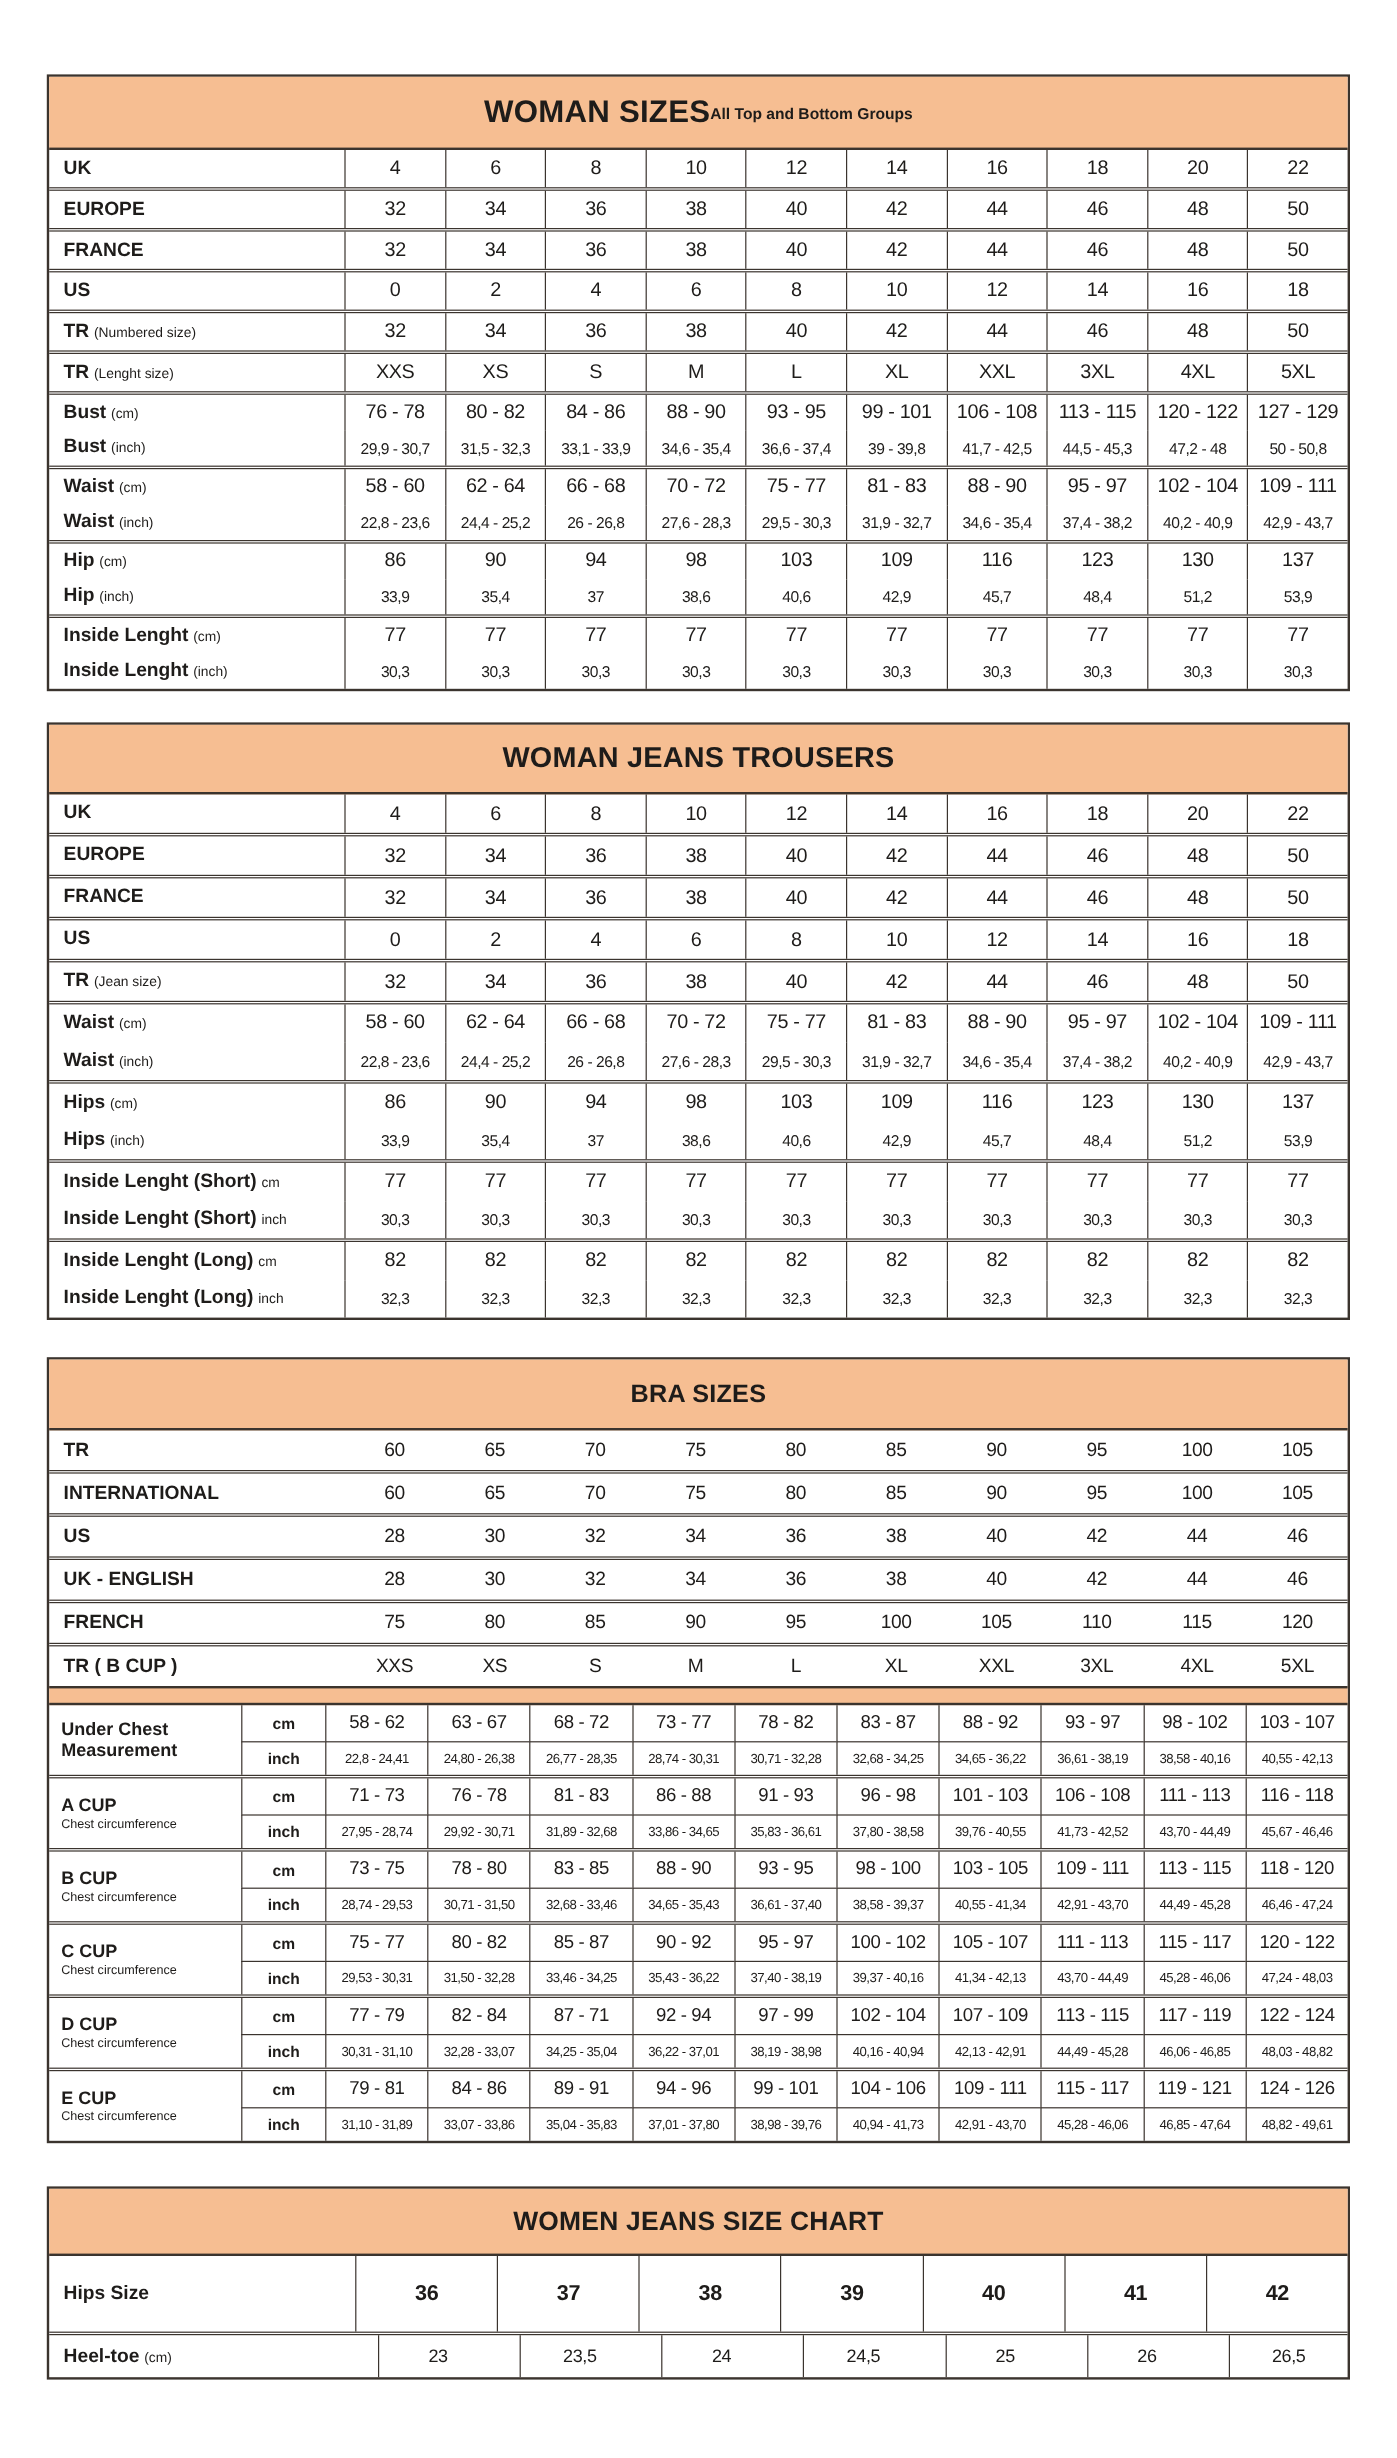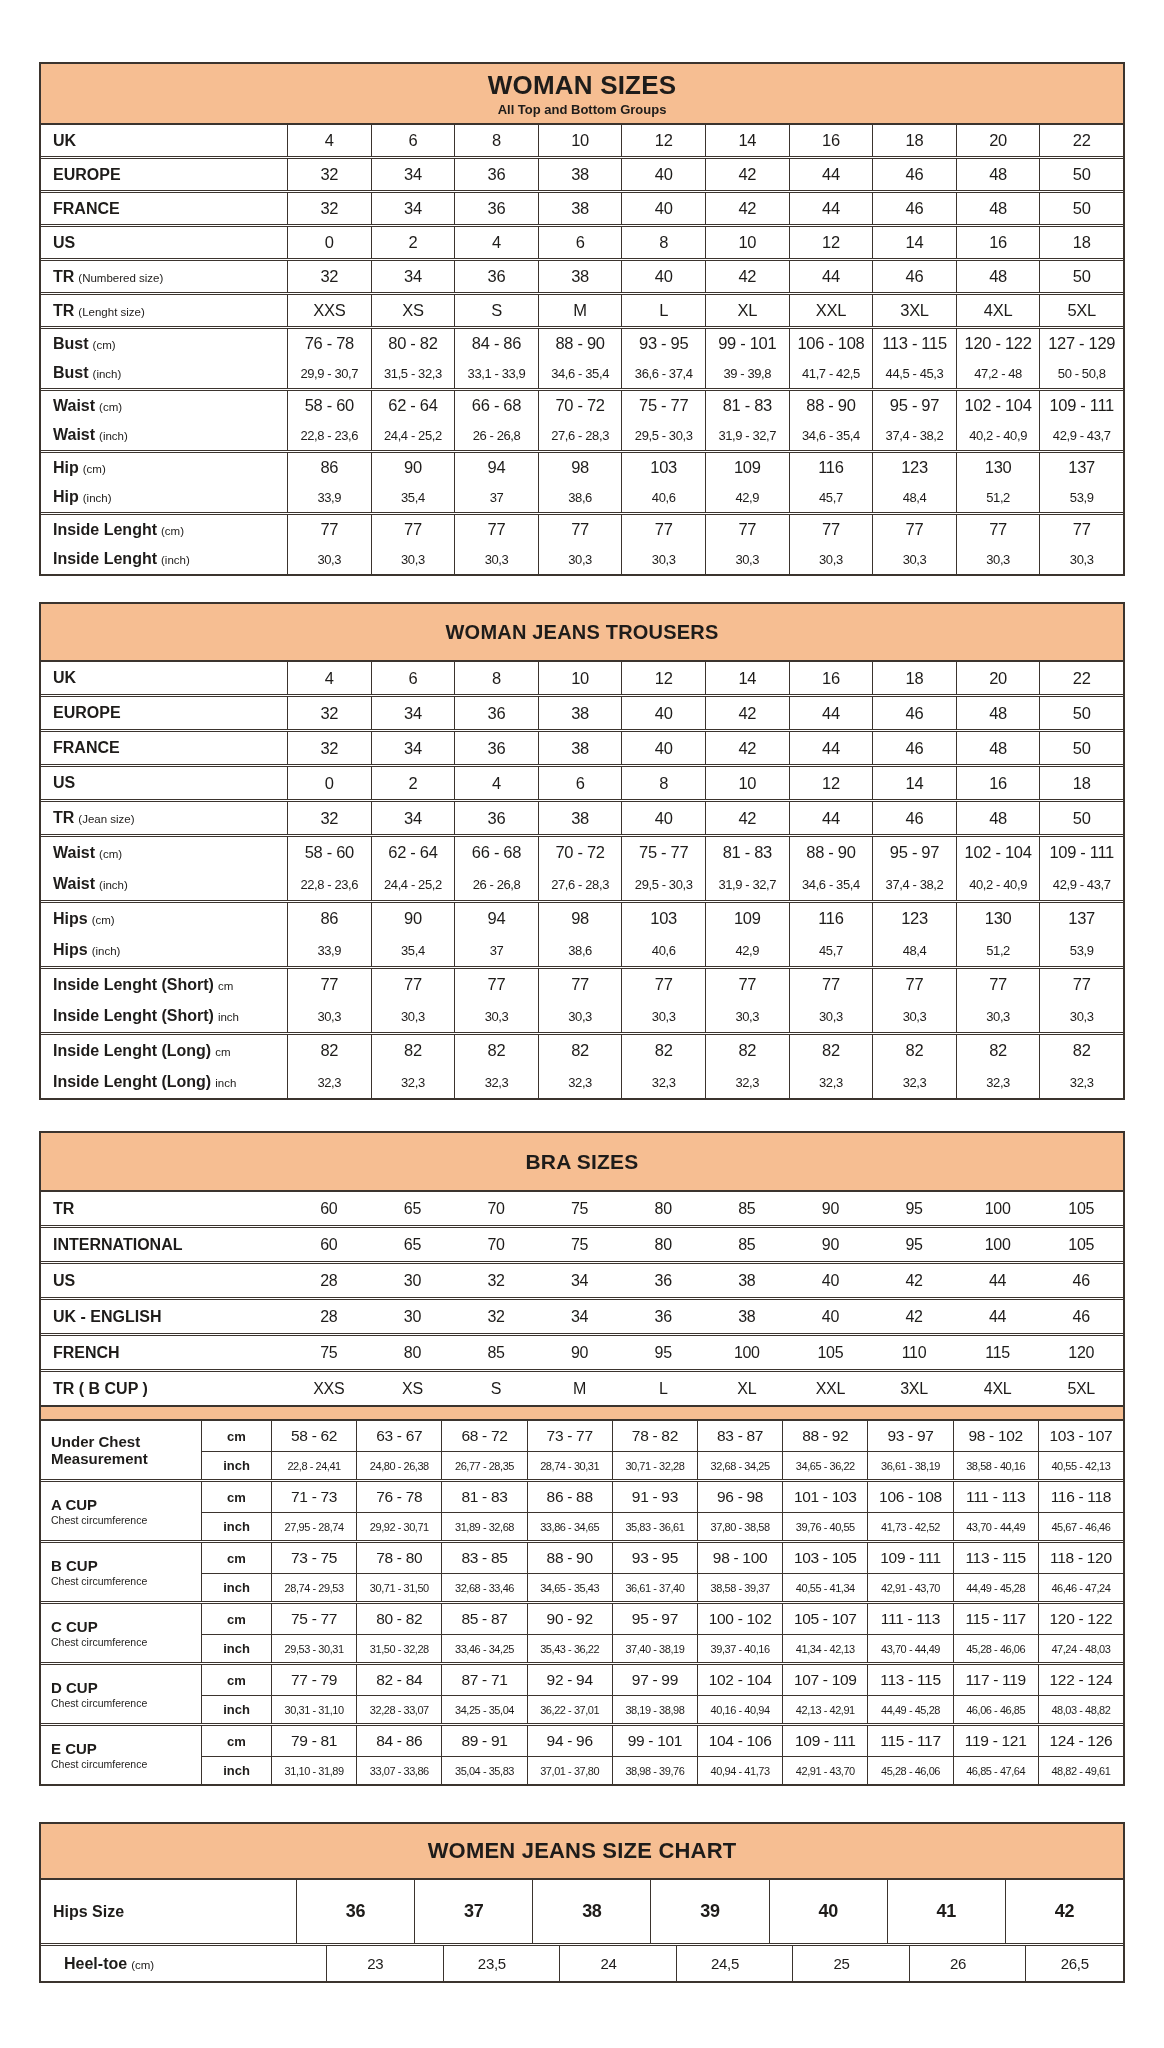--- a/index.html
+++ b/index.html
@@ -10,44 +10,44 @@
   html,body{margin:0;padding:0;background:#ffffff;}
   body{width:1164px;height:2048px;font-family:"Liberation Sans",sans-serif;color:var(--txt);}
   .page{position:relative;width:1164px;height:2048px;background:#fff;overflow:hidden;}
 
   .size-table{position:absolute;left:39px;width:1086px;border:2px solid var(--bd);box-sizing:border-box;background:#fff;}
   .t1{top:62px;}
   .t2{top:602px;}
   .t3{top:1131px;}
   .t4{top:1822px;}
 
-  .band{background:var(--band);border-bottom:2px solid var(--bd);display:flex;flex-direction:column;align-items:center;justify-content:center;text-align:center;}
+  .band{background:var(--band);border-bottom:2px solid var(--bd);display:flex;align-items:center;justify-content:center;text-align:center;}
   .t1 .band{height:59px;}
   .t2 .band{height:56px;}
   .t3 .band{height:57px;}
   .t4 .band{height:54px;}
   .band-title{font-weight:700;letter-spacing:0.2px;}
   .t1 .band-title{font-size:26px;}
-  .t2 .band-title{font-size:20px;}
+  .t2 .band-title{font-size:24px;}
   .t3 .band-title{font-size:21px;}
   .t4 .band-title{font-size:22px;}
   .band-sub{font-size:13px;font-weight:700;margin-top:1px;}
 
   
   .group + .group{border-top:3px double var(--bd);}
   .row{display:grid;align-items:stretch;}
   .t1 .row,.t2 .row,.t3 .top-rows .row{grid-template-columns:246px repeat(10,1fr);}
   .t4 .row{grid-template-columns:255px repeat(7,1fr);}
   .t1 .row{height:31px;}
   .t1 .group.pair .row{height:29.5px;}
   .t2 .row{height:32px;}
   .t2 .group.pair .row{height:31.5px;}
   .t3 .top-rows .row{height:33px;}
   .t4 .group:first-child .row{height:63px;}
-  .t4 .group:last-child .row{height:35px;padding-left:11px;}
+  .t4 .group:last-child .row{height:35px;}
 
   .cell{display:flex;align-items:center;justify-content:center;overflow:hidden;white-space:nowrap;}
   .cell.label{justify-content:flex-start;padding-left:12px;gap:4px;}
   .lab-main{font-size:16px;font-weight:700;}
   .lab-note{font-size:11.5px;font-weight:400;position:relative;top:1px;}
   .val{font-size:16.5px;letter-spacing:-0.3px;}
   .val.small{font-size:13px;letter-spacing:-0.4px;}
   .t1 .val,.t2 .val{border-left:1.4px solid var(--bd);}
   .t4 .val{border-left:1.4px solid var(--bd);}
   .t3 .top-rows .val{border-left:none;font-size:16px;}

